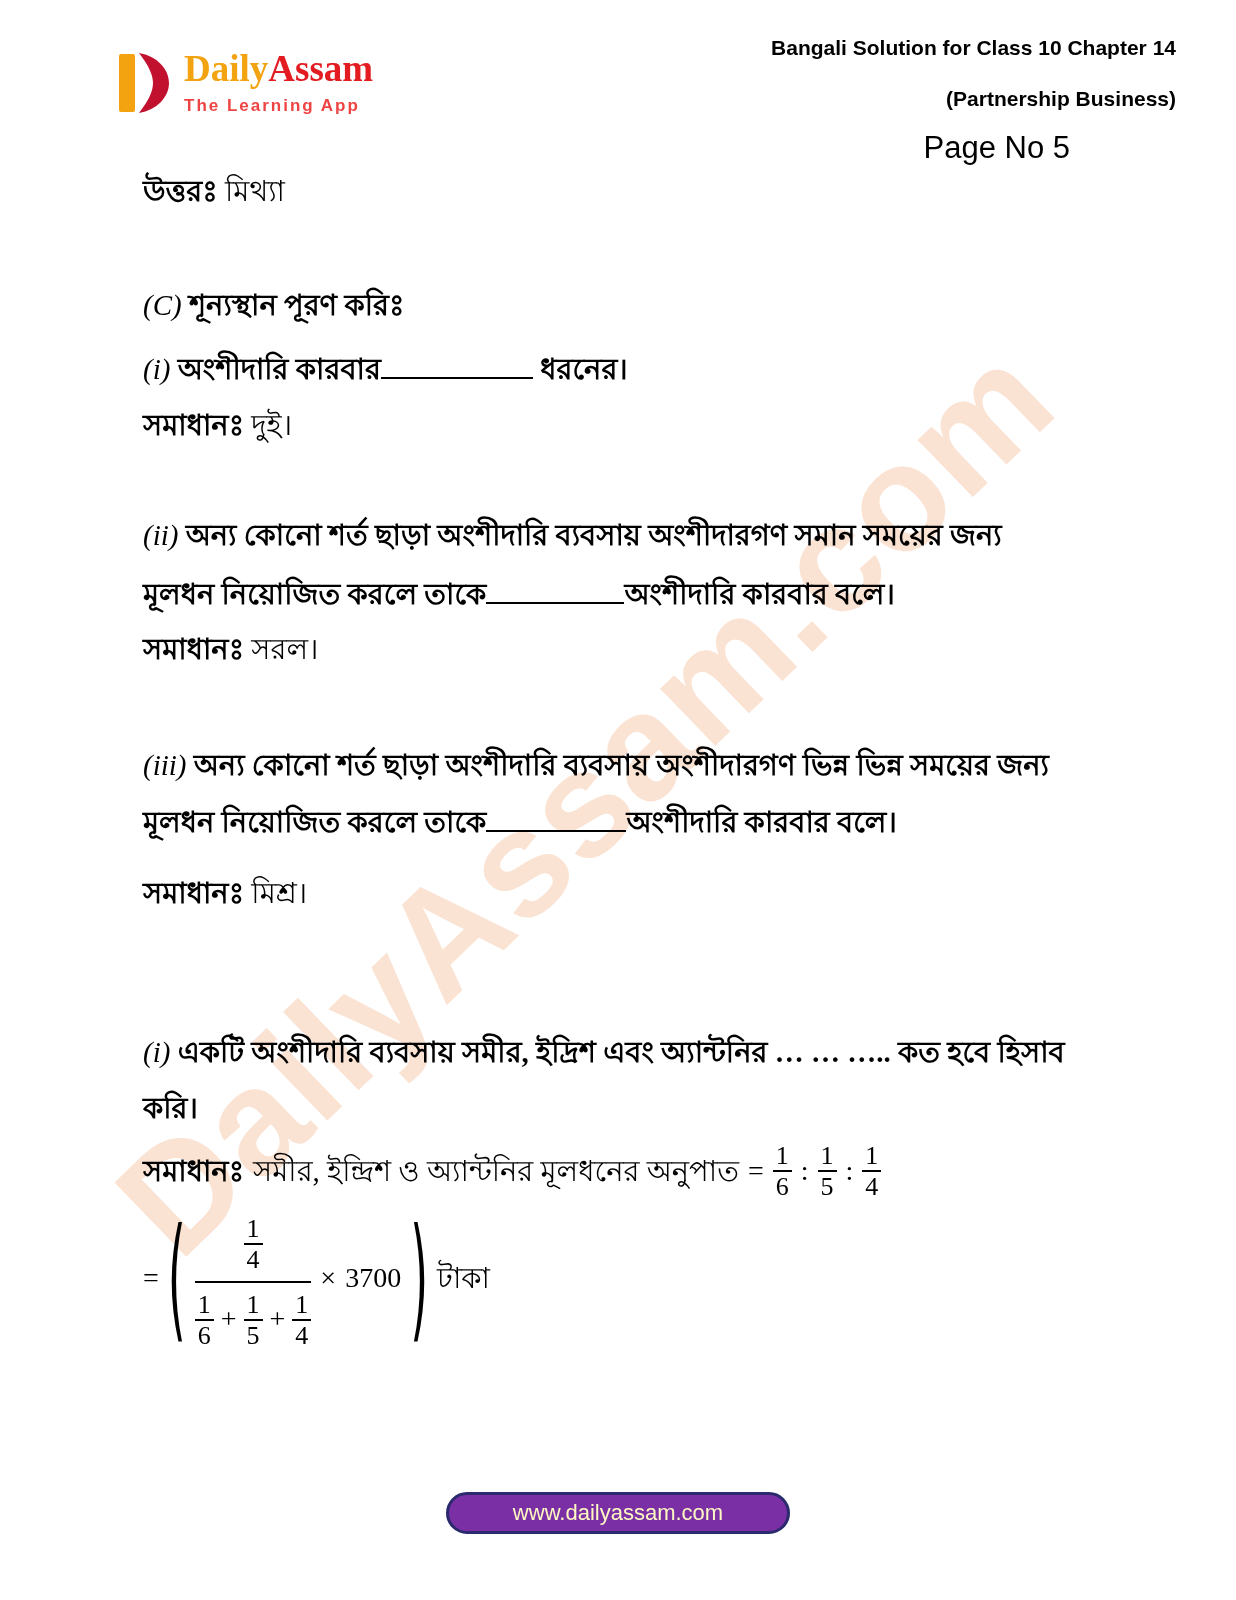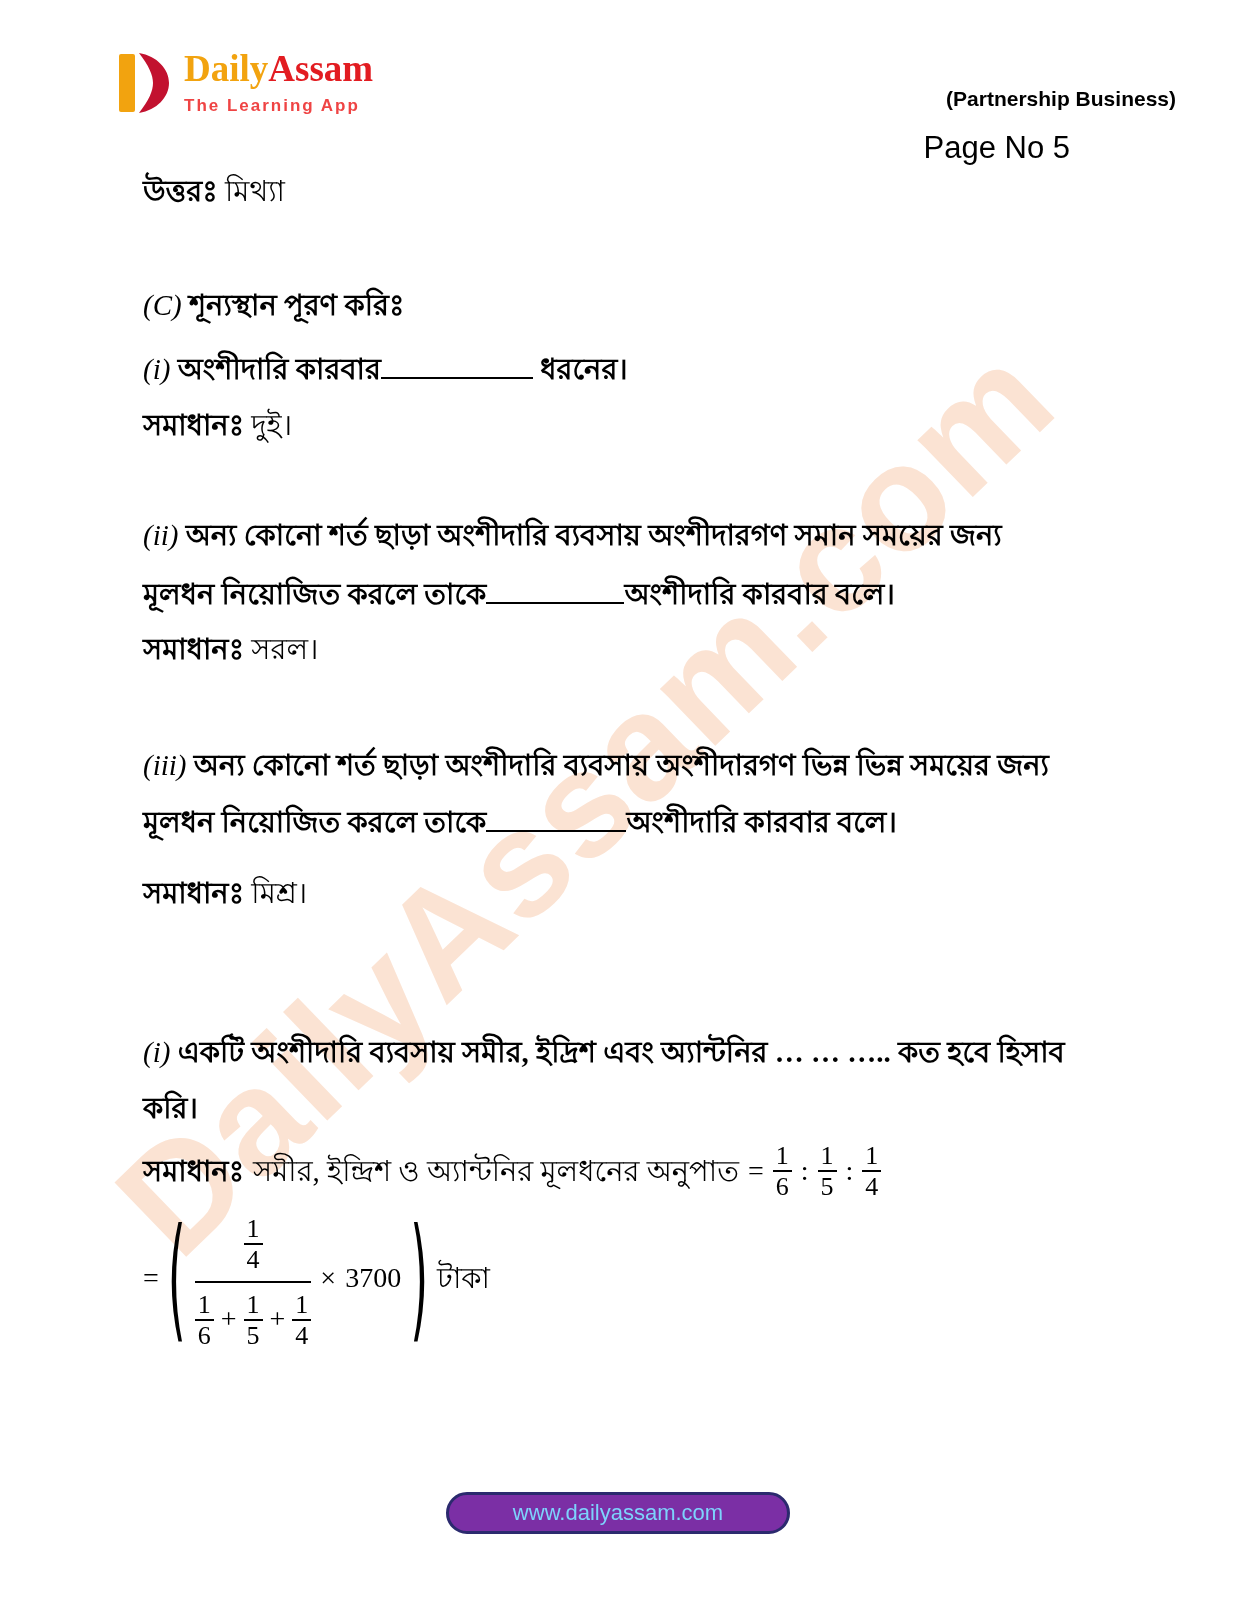--- a/index.html
+++ b/index.html
@@ -86,21 +86,21 @@
     display:inline-block; font-family:"DejaVu Sans", sans-serif;
     font-size:46px; font-weight:400; line-height:1;
     transform:scaleY(2.9); transform-origin:center;
   }
   .mtimes, .meq, .mplus, .mnum { font-size:28px; font-family:"Liberation Serif", serif; }
   
   .footer-pill {
     position:absolute; left:446px; top:1492px; width:344px; height:42px; z-index:2;
     background:#7B2FA5; border:3px solid #2B2A6E; border-radius:22px;
     display:flex; align-items:center; justify-content:center;
-    font-family:"Liberation Sans", sans-serif; font-size:22px; color:#7dd3fc;
+    font-family:"Liberation Sans", sans-serif; font-size:22px; color:#fef9c3;
     box-sizing:border-box; cursor:pointer;
   }
 </style>
 </head>
 <body>
 
 <div class="page">
 
   <div class="watermark">DailyAssam.com</div>
 
@@ -108,20 +108,21 @@
     <svg class="logo-icon" viewBox="0 0 58 66">
       <rect x="3" y="4" width="16" height="58" rx="2" fill="#F2A30F"></rect>
       <path d="M23,3 C41,6 53,19 53,33 C53,47 41,60 23,63 C33,50 37,41 37,33 C37,25 33,16 23,3 Z" fill="#C2112F"></path>
     </svg>
     <div class="logo-textcol">
       <div class="brand"><span class="brand-p1">Daily</span><span class="brand-p2">Assam</span></div>
       <div class="tagline">The Learning App</div>
     </div>
   </div>
 
+  <div class="hdr hdr1">Bangali Solution for Class 10 Chapter 14</div>
   <div class="hdr hdr2">(Partnership Business)</div>
   <div class="page-no">Page No 5</div>
 
   <div class="bn" id="l-answer">
     <span class="b">উত্তরঃ</span>
     <span>মিথ্যা</span>
   </div>
 
   <div class="bn" id="l-q1">
     <span class="it">(i)</span>

